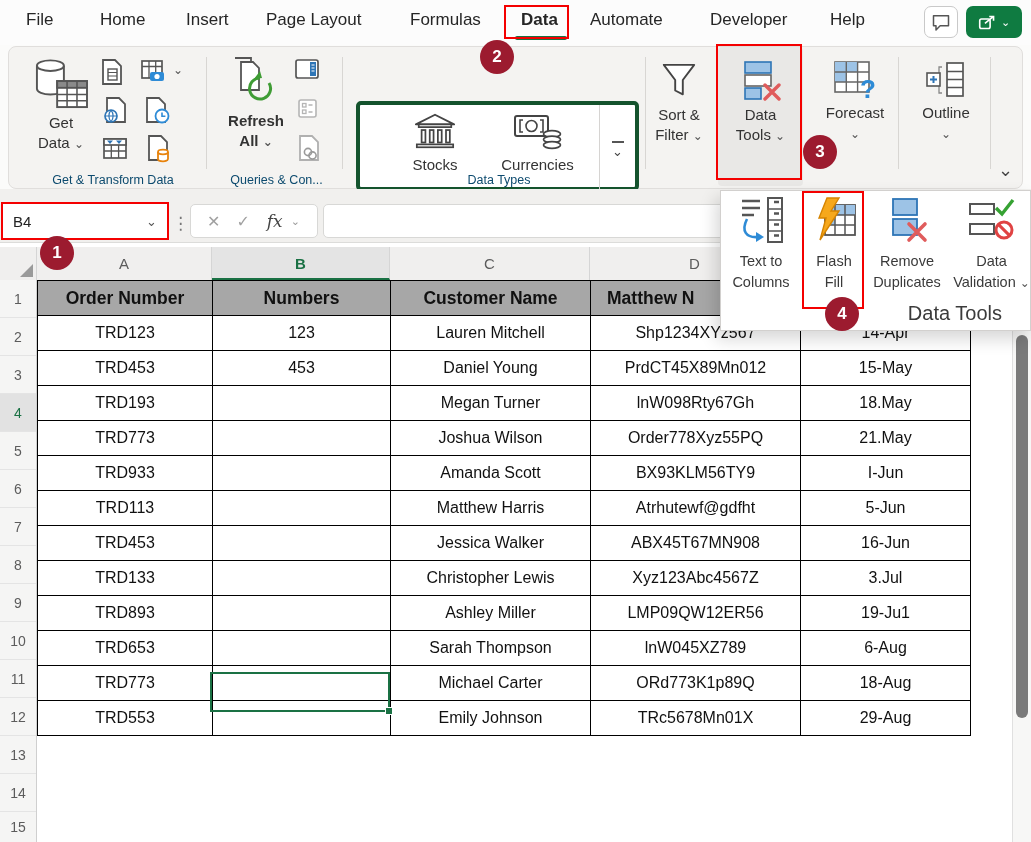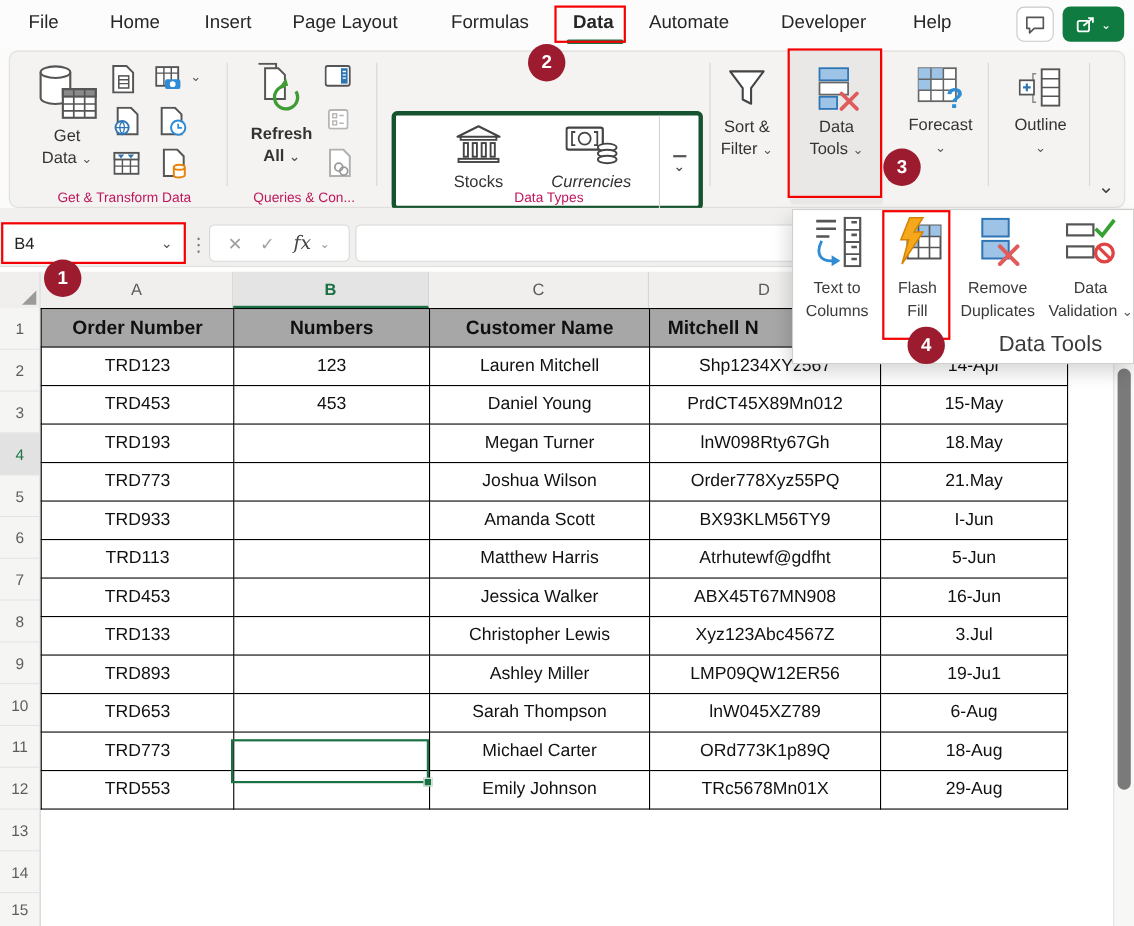--- a/index.html
+++ b/index.html
@@ -14,21 +14,21 @@
   .mtab { position:absolute; top:10px; font-size:17px; color:#262626; }
   .mtab.active { font-weight:bold; }
   .tab-underline { position:absolute; background:#1a7144; border-radius:2px; }
   .iconbtn { position:absolute; top:6px; height:32px; border:1px solid #c9c9c9; border-radius:7px; background:#fff; display:flex; align-items:center; justify-content:center; }
   .sharebtn { position:absolute; top:6px; height:32px; border-radius:7px; background:#0f7b41; display:flex; align-items:center; justify-content:center; gap:4px; color:#fff; }
 
   
   .ribbon { left:8px; top:46px; width:1015px; height:143px; background:#f4f3f1; border:1px solid #e0dedc; border-radius:8px; }
   .divider { position:absolute; top:10px; width:1px; height:112px; background:#d8d6d3; }
   .rlabel { position:absolute; font-size:15px; color:#333; text-align:center; line-height:20px; white-space:nowrap; }
-  .grouplabel { position:absolute; top:126px; font-size:12.5px; color:#be185d; text-align:center; white-space:nowrap; }
+  .grouplabel { position:absolute; top:126px; font-size:12.5px; color:#0c4a6e; text-align:center; white-space:nowrap; }
   .chev { color:#555; font-size:12px; }
   .gallery { position:absolute; left:347px; top:14px; width:283px; height:90px; background:#fff; border:4px solid #14532d; border-radius:5px;margin-top:40px; }
   .gal-scroll { position:absolute; right:0; top:0; width:36px; height:90px; border-left:1px solid #d6d4d2; display:flex; flex-direction:column; align-items:center; justify-content:center; }
   .pressedbtn { position:absolute; background:#e9e8e6; border-radius:4px; }
 
   
   .fbar { left:0; top:189px; width:1031px; height:54px; background:#f1f0ee; border-bottom:1px solid #dcdcda; }
   .namebox { position:absolute; left:3px; top:15px; width:164px; height:34px; background:#fff; display:flex; align-items:center; padding:0 10px; font-size:15px; color:#222; }
   .fxbox { position:absolute; left:190px; top:15px; width:128px; height:34px; background:#fff; border:1px solid #d8d8d6; border-radius:5px; display:flex; align-items:center; }
   .finput { position:absolute; left:323px; top:15px; width:708px; height:34px; background:#fff; border:1px solid #d8d8d6; border-radius:5px 0 0 5px; }
@@ -211,21 +211,21 @@
     </div>
     <div class="abs ctr" style="left:125px; top:6px; width:105px;">
       <svg width="48" height="40" viewBox="0 0 48 40">
         <rect x="1" y="5" width="33" height="20" rx="2" fill="#fff" stroke="#444" stroke-width="2"></rect>
         <path d="M9,9 h-3 v12 h3 M26,9 h3 v12 h-3" fill="none" stroke="#444" stroke-width="1.6"></path>
         <circle cx="17.5" cy="15" r="5.5" fill="none" stroke="#444" stroke-width="1.6"></circle>
         <ellipse cx="38" cy="23" rx="8.5" ry="3.4" fill="#fff" stroke="#444" stroke-width="1.7"></ellipse>
         <ellipse cx="38" cy="28.5" rx="8.5" ry="3.4" fill="#fff" stroke="#444" stroke-width="1.7"></ellipse>
         <ellipse cx="38" cy="34" rx="8.5" ry="3.4" fill="#fff" stroke="#444" stroke-width="1.7"></ellipse>
       </svg>
-      <div class="rlabel" style="position:static;font-style:italic;">Currencies</div>
+      <div class="rlabel" style="position:static;">Currencies</div>
     </div>
     <div class="gal-scroll">
       <div style="width:12px; height:2px; background:#555; margin-bottom:1px;"></div>
       <span class="glyph" style="font-size:13px; color:#444;">⌄</span>
     </div>
   </div>
   <div class="grouplabel" style="left:390px; width:200px;">Data Types</div>
   <div class="divider" style="left:636px;"></div>
 
   <div class="abs ctr" style="left:638px; top:14px; width:64px;">
@@ -335,21 +335,21 @@
         <col style="width:178px">
         <col style="width:200px">
         <col style="width:210px">
         <col style="width:170px">
       </colgroup>
     <tbody>
         <tr class="h">
       <td>Order Number</td>
       <td>Numbers</td>
       <td>Customer Name</td>
-      <td class="tleft">Mitchell N</td>
+      <td class="tleft">Matthew N</td>
       <td></td>
     </tr>
     <tr>
           <td>TRD123</td>
           <td>123</td>
           <td>Lauren Mitchell</td>
           <td>Shp1234XYz567</td>
           <td>14-Apr</td>
         </tr>
     <tr>

